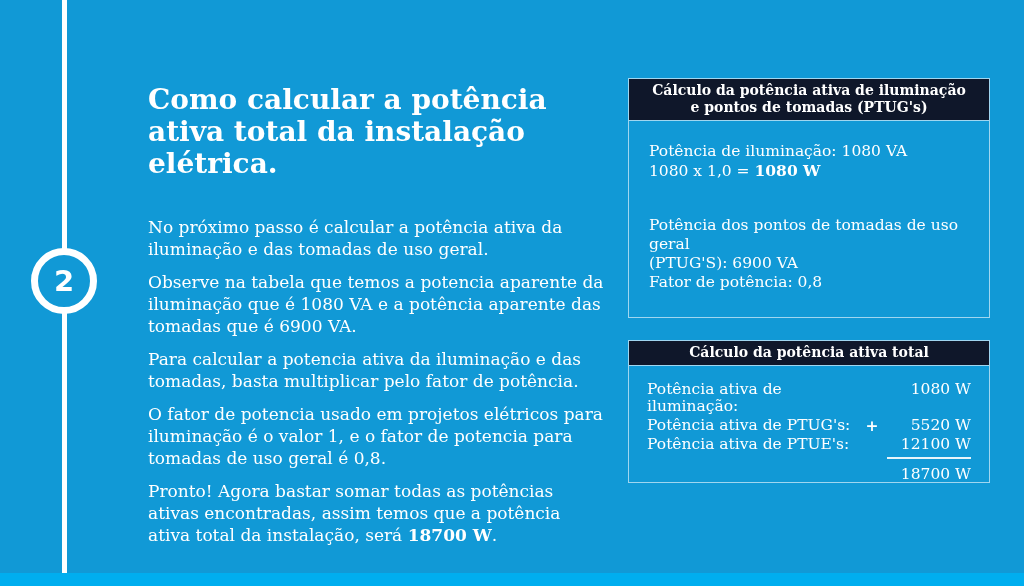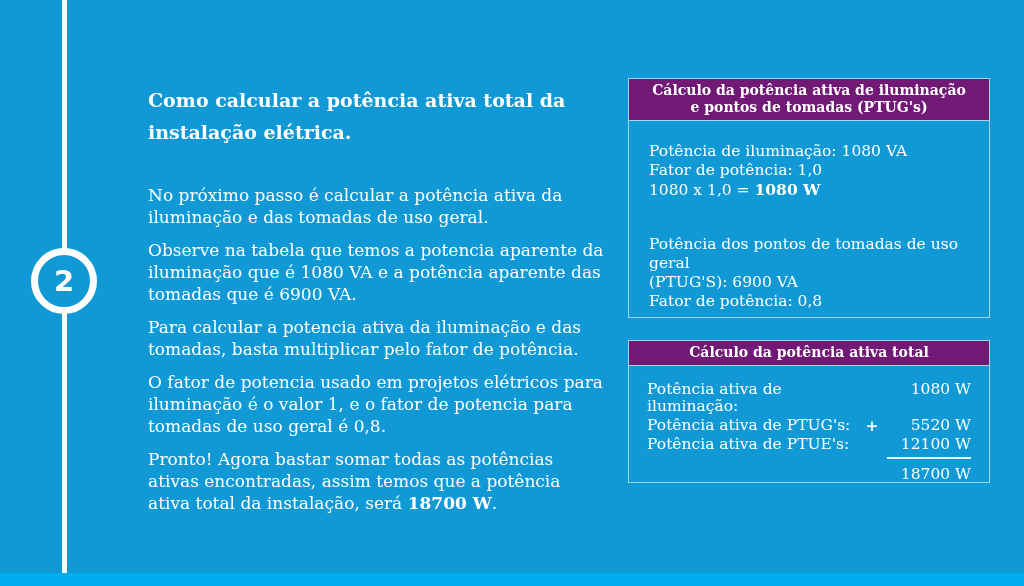--- a/index.html
+++ b/index.html
@@ -19,34 +19,34 @@
     width:52px; height:52px;
     border:7px solid #ffffff; border-radius:50%;
     background:#1199D6;
     display:flex; align-items:center; justify-content:center;
     font-family:"DejaVu Sans", sans-serif; font-weight:bold; font-size:29px;
     z-index:2;
   }
 
   
   .content { position:absolute; left:148px; top:84px; width:456px; }
-  .title { font-size:19px; font-weight:bold; line-height:32px; margin:0 0 36px 0; }
+  .title { font-size:28px; font-weight:bold; line-height:32px; margin:0 0 36px 0; }
   .para { font-size:17px; line-height:22px; margin:0 0 11px 0; }
   .para b { font-weight:bold; }
 
   
   .calc-box {
     position:absolute; left:628px; width:362px;
     border:1px solid #A0D6F0;
     box-sizing:border-box;
   }
   .box1 { top:78px; height:240px; }
   .box2 { top:340px; height:143px; }
   .box-header {
-    background:#701a75;
+    background:#0f172a;
     border-bottom:1px solid #A0D6F0;
     text-align:center; font-weight:bold;
     font-size:14px; line-height:17px;
     padding:3px 18px 4px;
   }
   .box1-body { padding:21px 20px 0; text-align:left; font-size:15.5px; line-height:19px; }
   .calc-block-2 { margin-top:35px; }
   .calc-line b { font-weight:bold; }
 
   .box2-body { padding:15px 18px 0; font-size:15.5px; }
@@ -78,21 +78,20 @@
     <p class="para">Para calcular a potencia ativa da iluminação e das tomadas, basta multiplicar pelo fator de potência.</p>
     <p class="para">O fator de potencia usado em projetos elétricos para iluminação é o valor 1, e o fator de potencia para tomadas de uso geral é 0,8.</p>
     <p class="para"><span>Pronto! Agora bastar somar todas as potências ativas encontradas, assim temos que a potência ativa total da instalação, será </span><b>18700 W</b><span>.</span></p>
   </div>
 
   <div class="calc-box box1">
     <div class="box-header">Cálculo da potência ativa de iluminação e pontos de tomadas (PTUG's)</div>
     <div class="box1-body">
       <div class="calc-block">
         <div class="calc-line">Potência de iluminação: 1080 VA</div>
-        <div class="calc-line">Fator de potência: 1,0</div>
         <div class="calc-line"><span>1080 x 1,0 = </span><b>1080 W</b></div>
       </div>
       <div class="calc-block calc-block-2">
         <div class="calc-line">Potência dos pontos de tomadas de uso geral</div>
         <div class="calc-line">(PTUG'S): 6900 VA</div>
         <div class="calc-line">Fator de potência: 0,8</div>
       </div>
     </div>
   </div>
 

